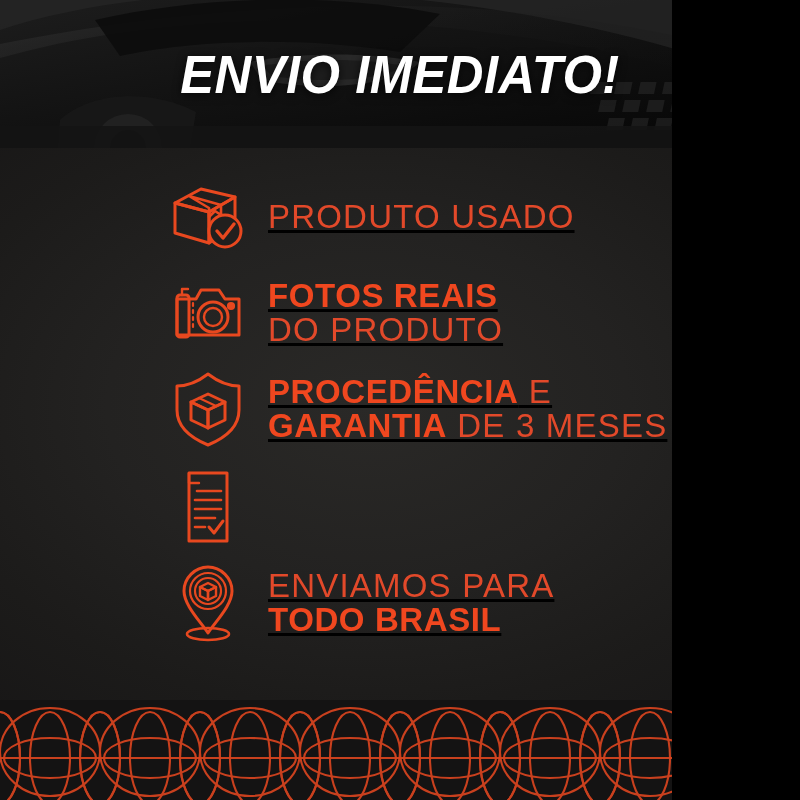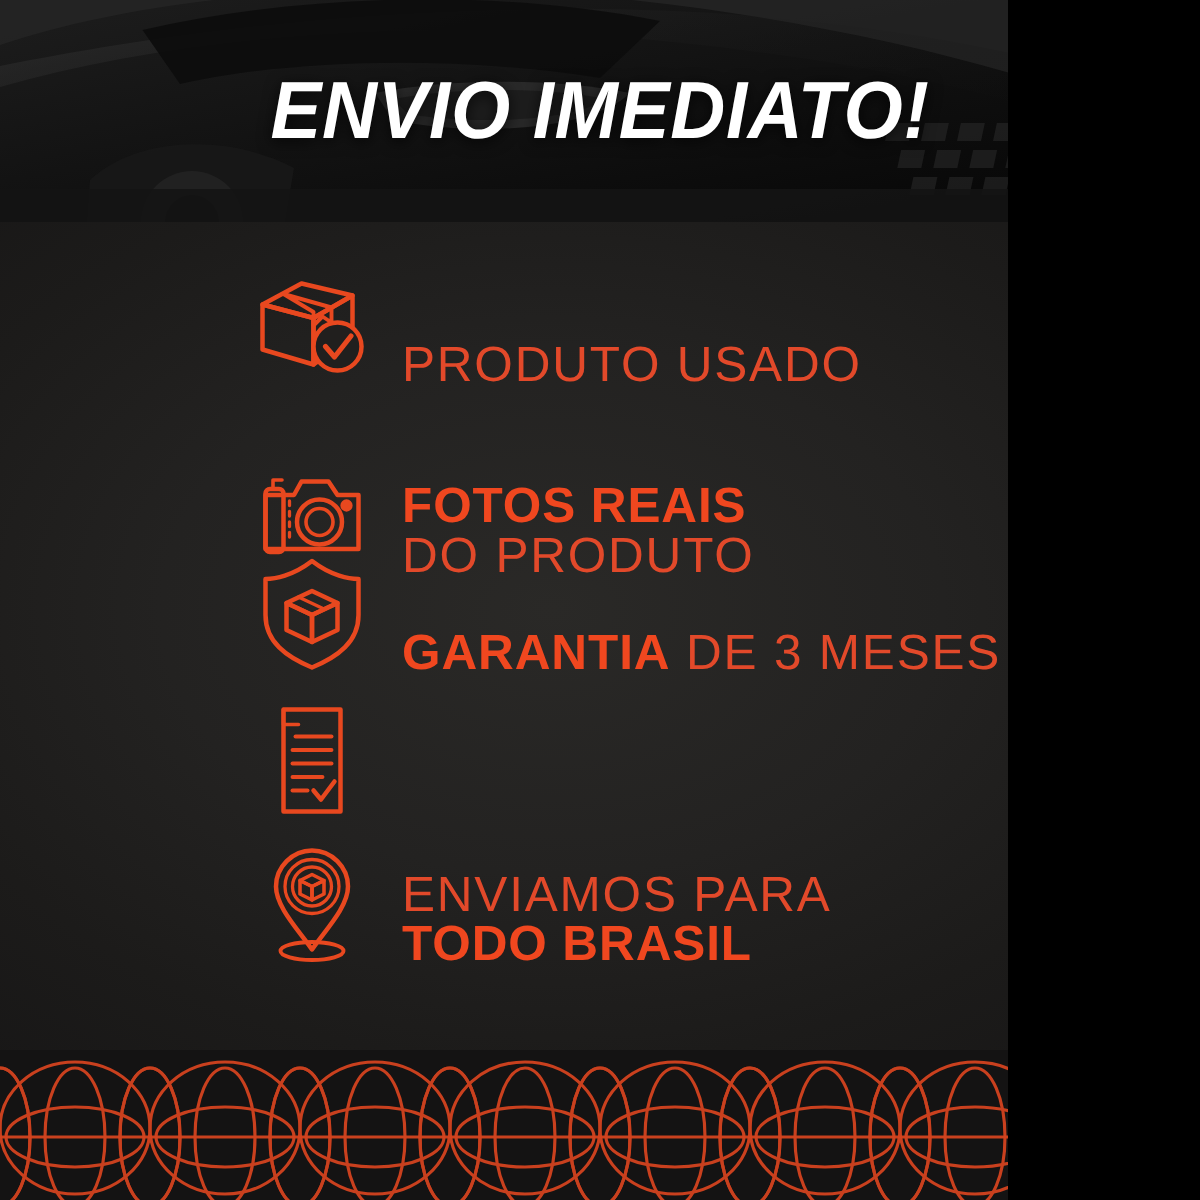--- a/index.html
+++ b/index.html
@@ -59,25 +59,26 @@
 
   .feature-list {
     position: absolute;
     left: 0; top: 0;
     width: 800px;
   }
   .feature-row {
     position: absolute;
     left: 162px;
     display: flex;
-    align-items: flex-end;
+    align-items: center;
     height: 86px;
+    text-decoration: underline;
   }
   .feature-row.r0 { top: 26px; }
-  .feature-row.r1 { top: 122px; margin-top: 31px; }
+  .feature-row.r1 { top: 122px; }
   .feature-row.r2 { top: 218px; }
   .feature-row.r3 { top: 316px; }
   .feature-row.r4 { top: 412px; }
 
   .icon-box {
     width: 92px;
     height: 86px;
     flex: 0 0 92px;
     display: flex;
     align-items: center;
@@ -205,20 +206,21 @@
         <div class="icon-box">
           <svg width="74" height="78" viewBox="0 0 74 78" fill="none" stroke="#e8481f" stroke-width="3" stroke-linecap="round" stroke-linejoin="round">
             <path d="M37 4 C50 14 62 16 68 16 L68 40 C68 58 54 68 37 75 C20 68 6 58 6 40 L6 16 C12 16 24 14 37 4 Z"></path>
             <path d="M37 24 L20 32 L37 40 L54 32 Z"></path>
             <path d="M20 32 L20 50 L37 58 L37 40 Z"></path>
             <path d="M37 40 L37 58 L54 50 L54 32 Z"></path>
             <path d="M28 28 L45 36" stroke-width="2.2"></path>
           </svg>
         </div>
         <div class="feature-text">
+          <span class="line"><span class="bold">PROCEDÊNCIA</span><span class="light"> E</span></span>
           <span class="line"><span class="bold">GARANTIA</span><span class="light"> DE 3 MESES</span></span>
         </div>
       </div>
 
       <div class="feature-row r3">
         <div class="icon-box">
           <svg width="66" height="76" viewBox="0 0 66 76" fill="none" stroke="#e8481f" stroke-width="3" stroke-linecap="round" stroke-linejoin="round">
             <path d="M14 4 L52 4 L52 72 L14 72 Z"></path>
             <path d="M14 4 L14 14 L24 14" stroke-width="2.4"></path>
             <path d="M22 22 L46 22" stroke-width="2.6"></path>

